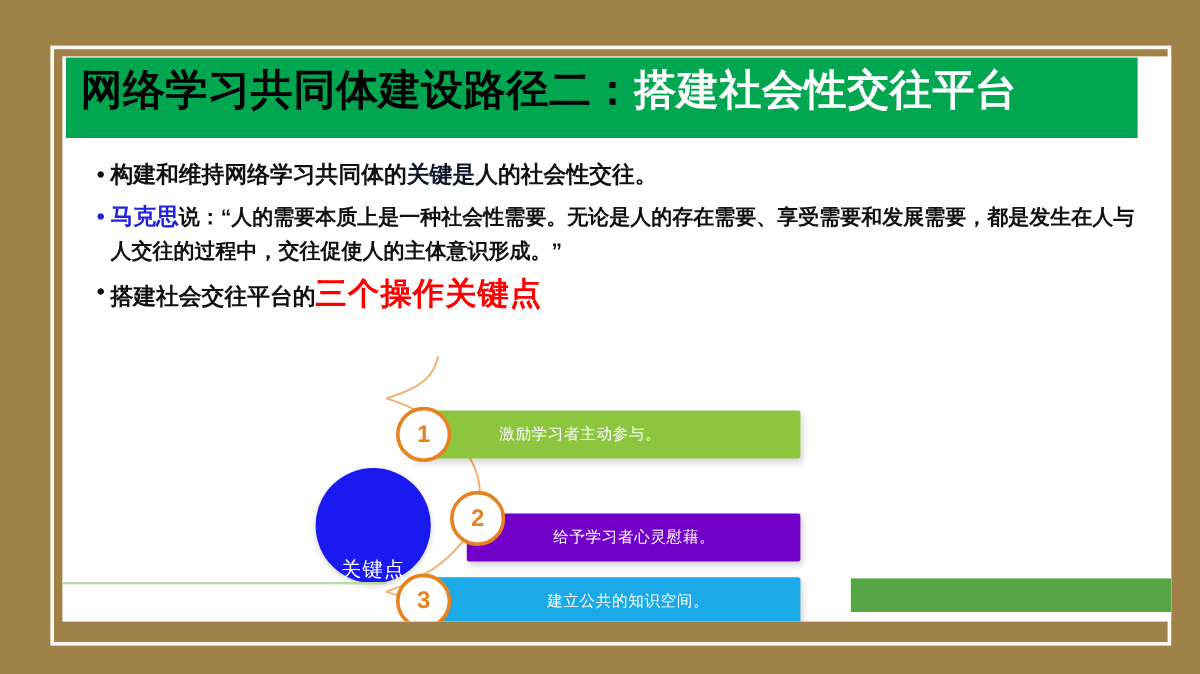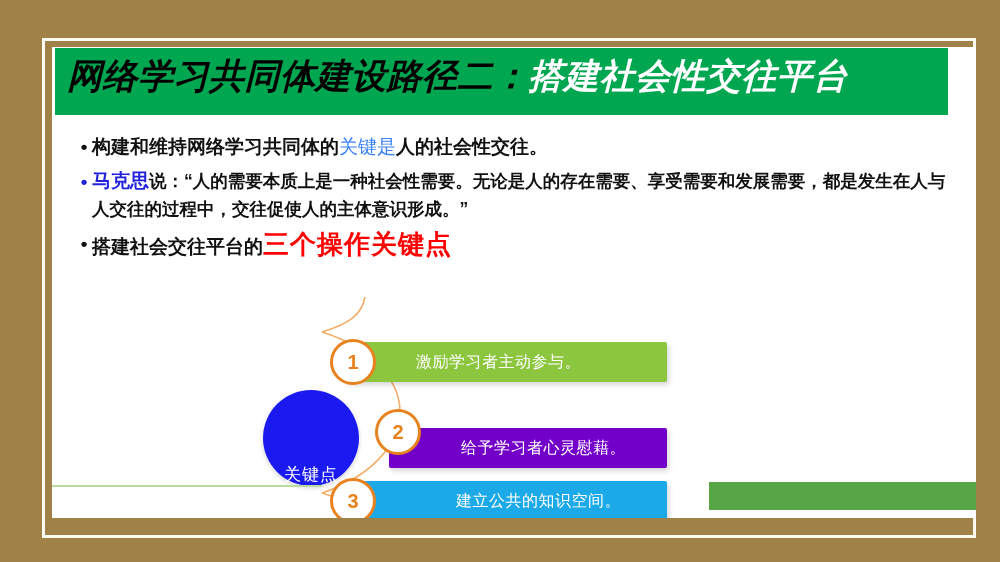--- a/index.html
+++ b/index.html
@@ -57,21 +57,20 @@
     position: absolute;
     left: 12px;
     top: 3px;
     width: 880px;
     height: 50px;
     line-height: 50px;
     font-size: 35px;
     font-weight: bold;
     letter-spacing: 0.5px;
     white-space: nowrap;
-    font-style: italic;
   }
   .t-black { color: #000000; }
   .t-white { color: #ffffff; }
 
   
   .bullets {
     position: absolute;
     left: 24px;
     top: 85px;
     width: 880px;
@@ -92,23 +91,23 @@
   .dot.black { color: #111; }
   .dot.blue  { color: #2222dd; }
   .btext {
     flex: 1 1 auto;
     font-size: 19px;
     line-height: 30px;
     color: #111111;
     font-weight: bold;
   }
   .hl-cyan {
-    color: #3b82f6;
+    color: #0f172a;
     text-shadow: 1.5px 1.5px 0 #ffffff, -0.5px -0.5px 0 #ffffff;
-    font-weight: normal;
+    font-weight: bold;
   }
   .hl-blue {
     color: #2222dd;
     font-size: 19px;
     font-weight: bold;
     font-family: Liberation Mono, monospace;
   }
   .hl-red {
     color: #ff0000;
     font-size: 26px;
@@ -155,21 +154,21 @@
   .bar {
     position: absolute;
     height: 40px;
     border-radius: 2px;
     display: flex;
     align-items: center;
     box-shadow: 2px 3px 5px rgba(0,0,0,0.16);
   }
   .bar-text {
     color: #ffffff;
-    font-size: 16px;
+    font-size: 13px;
     letter-spacing: 0.5px;
     white-space: nowrap;
   }
   .bar-1 { left: 292px; top: 55px;  width: 323px; background: #8cc63f; }
   .bar-1 .bar-text { margin-left: 72px; }
   .bar-2 { left: 337px; top: 141px; width: 278px; background: #7200c8; }
   .bar-2 .bar-text { margin-left: 72px; }
   .bar-3 { left: 292px; top: 194px; width: 323px; background: #1ca9e8; }
   .bar-3 .bar-text { margin-left: 112px; }
 

